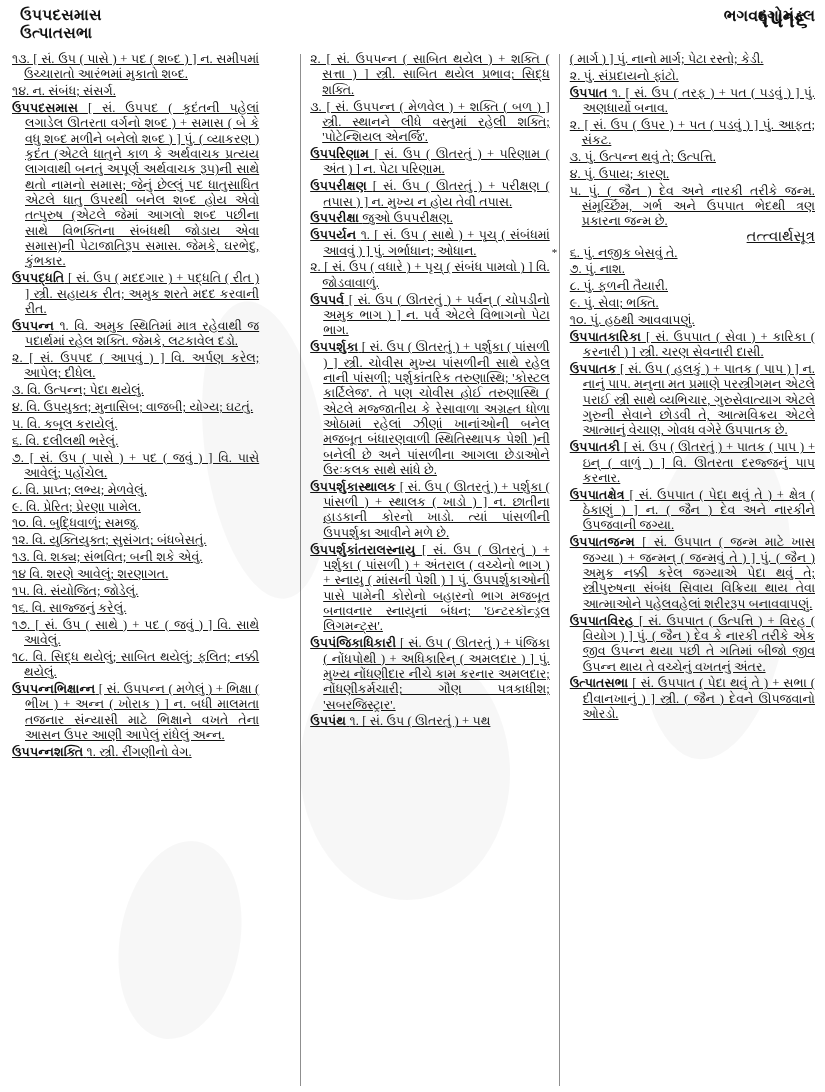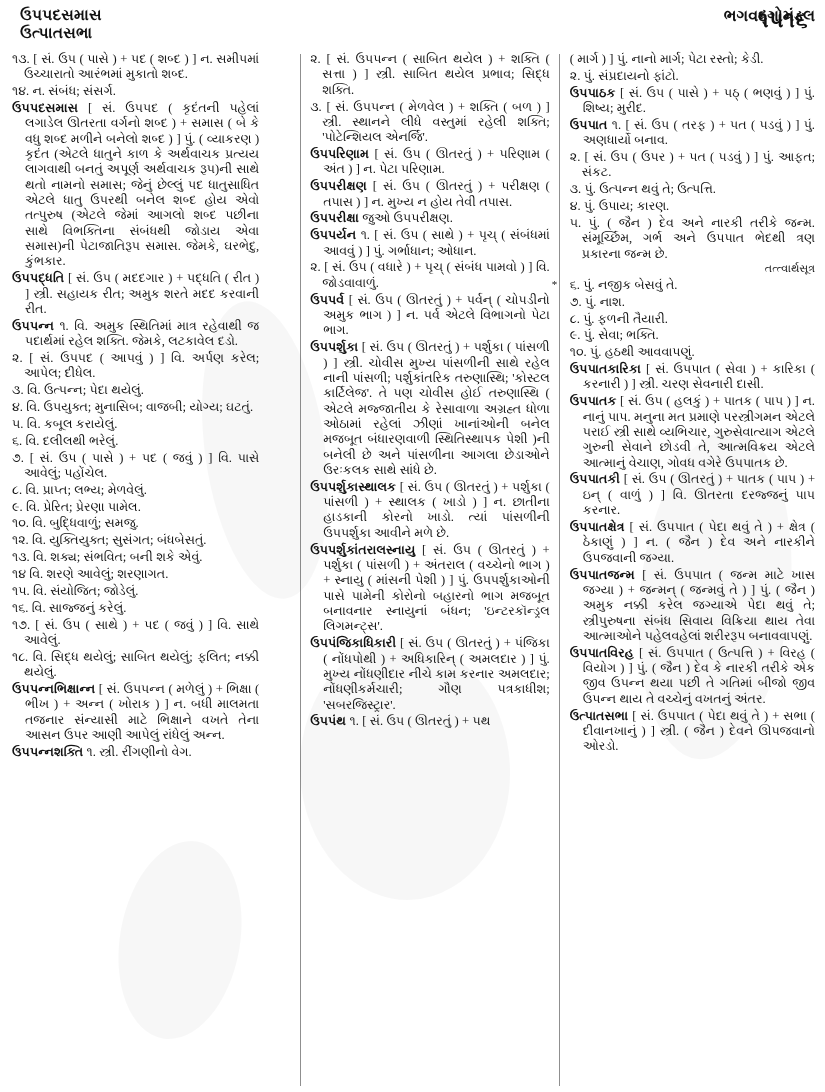--- a/index.html
+++ b/index.html
@@ -75,20 +75,21 @@
     letter-spacing: 0.5px;
   }
 
   
   #columns {
     position: relative;
     z-index: 2;
     display: flex;
     align-items: stretch;
     height: 1036px;
+    text-decoration: underline;
   }
   .col {
     position: relative;
     box-sizing: border-box;
     font-size: 12.6px;
     line-height: 15.35px;
     text-align: justify;
     text-justify: inter-word;
     hyphens: none;
     word-spacing: 0.2px;
@@ -131,21 +132,21 @@
 
   .hw {
     font-weight: bold;
     letter-spacing: 0.1px;
   }
 
   
   .cite {
     display: block;
     text-align: right;
-    font-size: 11px;
+    font-size: 15px;
     margin-top: -1px;
   }
   .starred { position: relative; }
   .starred::before {
     content: "*";
     position: absolute;
     left: -6px;
     top: -1px;
     font-size: 11px;
   }
@@ -206,21 +207,20 @@
         <p class="entry hang"><span class="hw">ઉપપર્વ</span> <span>[ સં. ઉપ ( ઊતરતું ) + પર્વન્ ( ચોપડીનો અમુક ભાગ ) ] ન. પર્વ એટલે વિભાગનો પેટા ભાગ.</span></p>
         <p class="entry hang"><span class="hw">ઉપપર્શુકા</span> <span>[ સં. ઉપ ( ઊતરતું ) + પર્શુકા ( પાંસળી ) ] સ્ત્રી. ચોવીસ મુખ્ય પાંસળીની સાથે રહેલ નાની પાંસળી; પર્શુકાંતરિક તરુણાસ્થિ; 'કોસ્ટલ કાર્ટિલેજ'. તે પણ ચોવીસ હોઈ તરુણાસ્થિ ( એટલે મજ્જાતીય કે રેસાવાળા અગ્રહ્ત ધોળા ઓઠામાં રહેલાં ઝીણાં ખાનાંઓની બનેલ મજબૂત બંધારણવાળી સ્થિતિસ્થાપક પેશી )ની બનેલી છે અને પાંસળીના આગલા છેડાઓને ઉરઃકલક સાથે સાંધે છે.</span></p>
         <p class="entry hang"><span class="hw">ઉપપર્શુકાસ્થાલક</span> <span>[ સં. ઉપ ( ઊતરતું ) + પર્શુકા ( પાંસળી ) + સ્થાલક ( ખાડો ) ] ન. છાતીના હાડકાની કોરનો ખાડો. ત્યાં પાંસળીની ઉપપર્શુકા આવીને મળે છે.</span></p>
         <p class="entry hang"><span class="hw">ઉપપર્શુકાંતરાલસ્નાયુ</span> <span>[ સં. ઉપ ( ઊતરતું ) + પર્શુકા ( પાંસળી ) + અંતરાલ ( વચ્ચેનો ભાગ ) + સ્નાયુ ( માંસની પેશી ) ] પું. ઉપપર્શુકાઓની પાસે પામેની કોરોનો બહારનો ભાગ મજબૂત બનાવનાર સ્નાયુનાં બંધન; 'ઇન્ટરકૉન્ડ્રલ લિગમન્ટ્સ'.</span></p>
         <p class="entry hang"><span class="hw">ઉપપંજિકાધિકારી</span> <span>[ સં. ઉપ ( ઊતરતું ) + પંજિકા ( નોંધપોથી ) + અધિકારિન્ ( અમલદાર ) ] પું. મુખ્ય નોંધણીદાર નીચે કામ કરનાર અમલદાર; નોંધણીકર્મચારી; ગૌણ પત્રકાધીશ; 'સબરજિસ્ટ્રાર'.</span></p>
         <p class="entry hang"><span class="hw">ઉપપંથ</span> <span>૧. [ સં. ઉપ ( ઊતરતું ) + પથ</span></p>
       </div>
     <div class="col col-3">
         <p class="entry sense"><span>( માર્ગ ) ] પું. નાનો માર્ગ; પેટા રસ્તો; કેડી.</span></p>
         <p class="entry sense"><span>૨. પું. સંપ્રદાયનો ફાંટો.</span></p>
-        <p class="entry hang"><span class="hw">ઉપપાઠક</span> <span>[ સં. ઉપ ( પાસે ) + પઠ્ ( ભણવું ) ] પું. શિષ્ય; મુરીદ.</span></p>
         <p class="entry hang"><span class="hw">ઉપપાત</span> <span>૧. [ સં. ઉપ ( તરફ ) + પત ( પડવું ) ] પું. અણધાર્યો બનાવ.</span></p>
         <p class="entry sense"><span>૨. [ સં. ઉપ ( ઉપર ) + પત ( પડવું ) ] પું. આફત; સંકટ.</span></p>
         <p class="entry sense"><span>૩. પું. ઉત્પન્ન થવું તે; ઉત્પત્તિ.</span></p>
         <p class="entry sense"><span>૪. પું. ઉપાય; કારણ.</span></p>
         <p class="entry sense"><span>૫. પું. ( જૈન ) દેવ અને નારકી તરીકે જન્મ. સંમૂર્ચ્છિમ, ગર્ભ અને ઉપપાત ભેદથી ત્રણ પ્રકારના જન્મ છે.</span><span class="cite">તત્ત્વાર્થસૂત્ર</span></p>
         <p class="entry sense starred"><span>૬. પું. નજીક બેસવું તે.</span></p>
         <p class="entry sense"><span>૭. પું. નાશ.</span></p>
         <p class="entry sense"><span>૮. પું. ફળની તૈયારી.</span></p>
         <p class="entry sense"><span>૯. પું. સેવા; ભક્તિ.</span></p>
         <p class="entry sense"><span>૧૦. પું. હઠથી આવવાપણું.</span></p>

